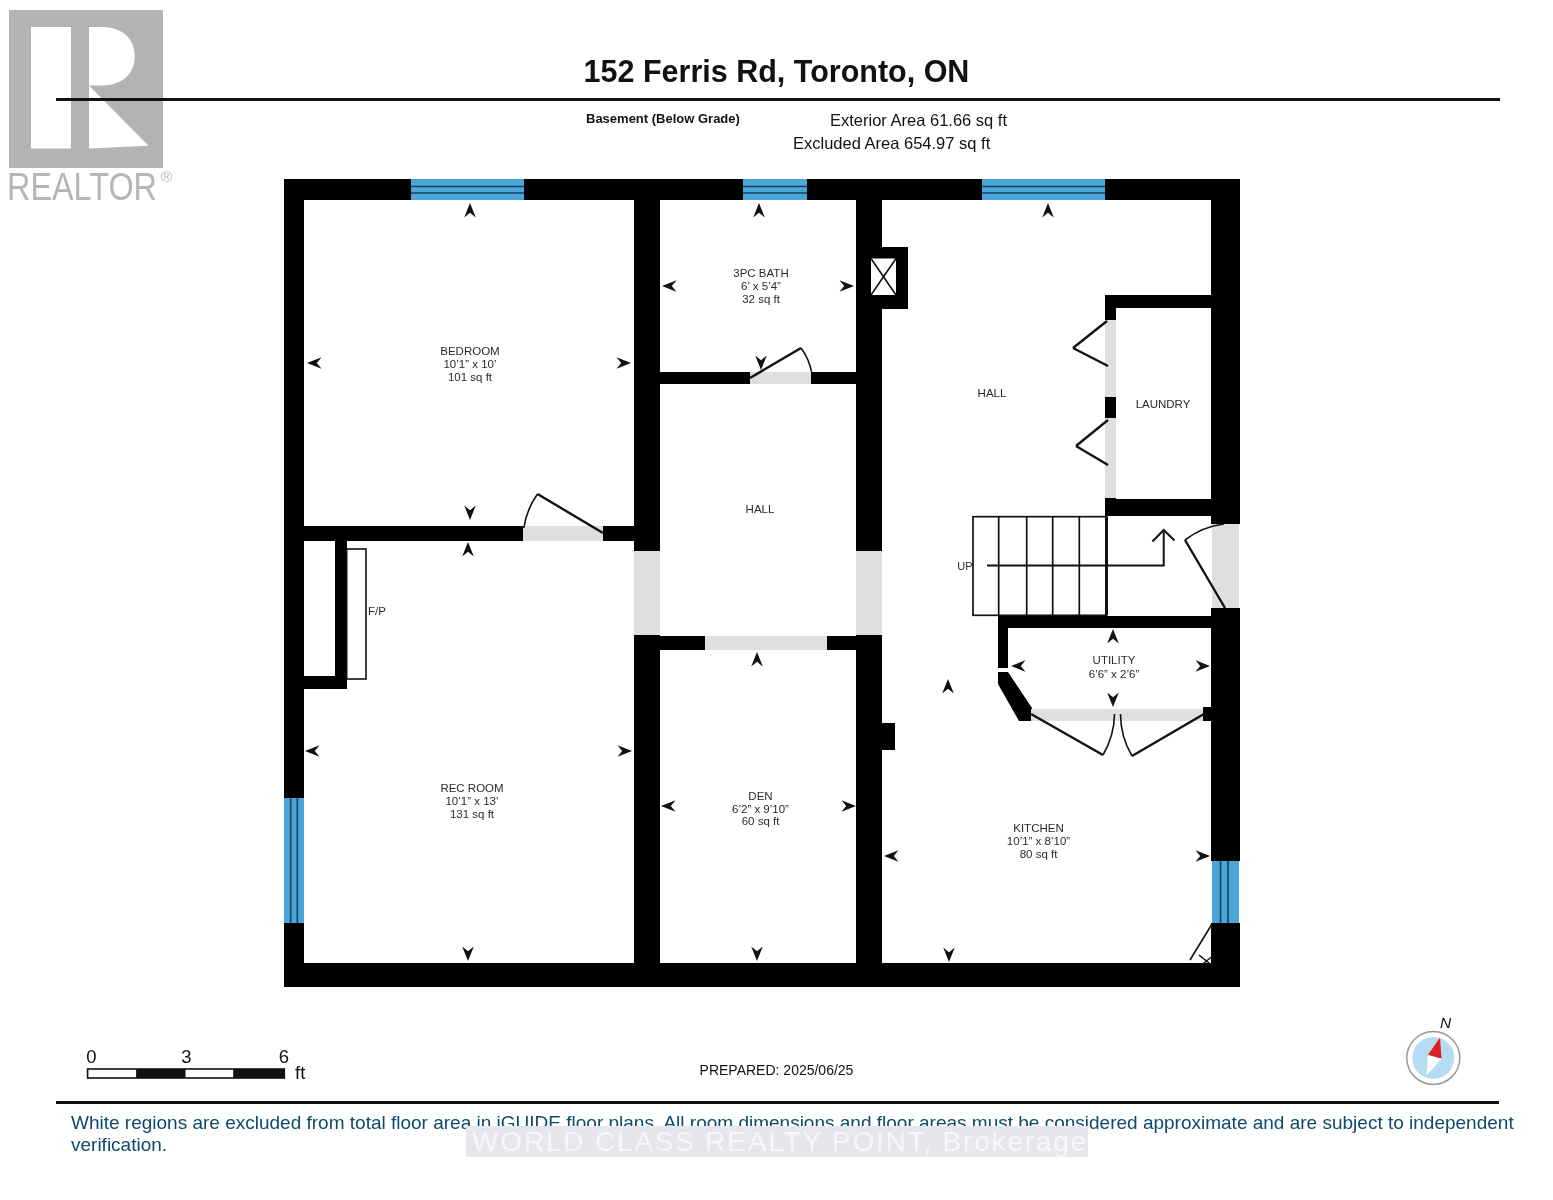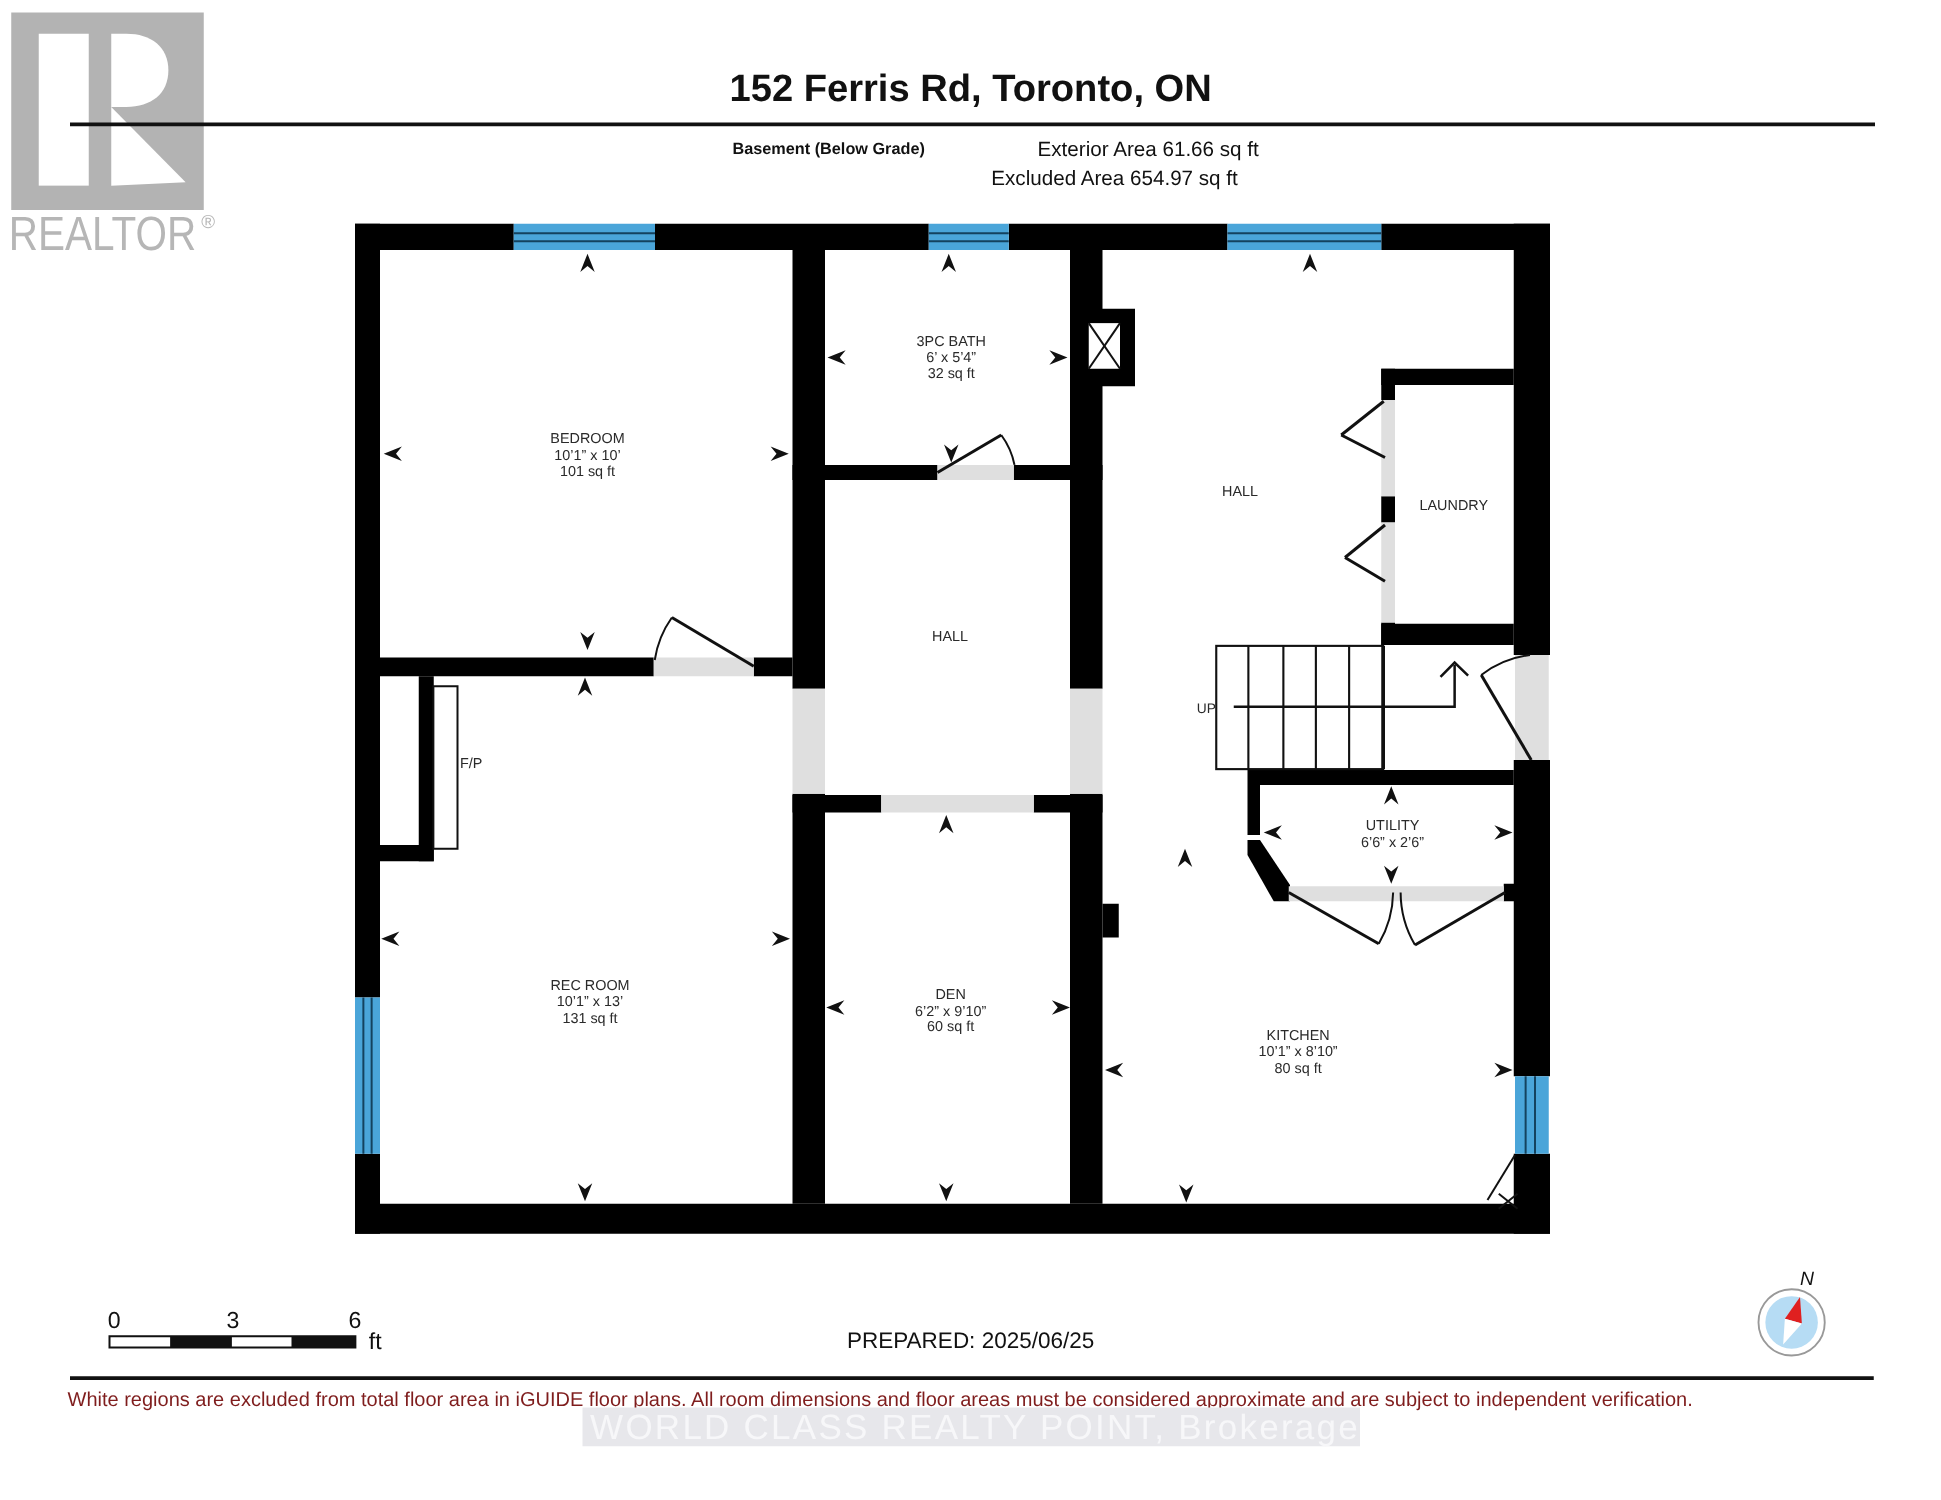--- a/index.html
+++ b/index.html
@@ -10,22 +10,22 @@
 </head>
 <body>
 
 <div class="abs" style="left:0;top:54px;width:1553px;text-align:center;font-size:30.5px;font-weight:bold;color:#111;">152 Ferris Rd, Toronto, ON</div>
 <div class="abs" style="left:56px;top:98px;width:1444px;height:2.5px;background:#111;z-index:30;"></div>
 <div class="abs" style="left:586px;top:111px;font-size:13px;font-weight:bold;color:#111;">Basement (Below Grade)</div>
 <div class="abs" style="left:830px;top:111px;font-size:16.5px;color:#111;">Exterior Area 61.66 sq ft</div>
 <div class="abs" style="left:793px;top:134px;font-size:16.5px;color:#111;">Excluded Area 654.97 sq ft</div>
 
 <div class="abs" style="left:56px;top:1100.5px;width:1443px;height:3.4px;background:#111;"></div>
-<div class="abs" style="left:54px;top:1112px;font-size:16px;color:#7f1d1d;">White regions are excluded from total floor area in iGUIDE floor plans. All room dimensions and floor areas must be considered approximate and are subject to independent verification.</div>
-<div class="abs" style="left:0;top:1061.5px;width:1553px;text-align:center;font-size:18px;color:#111;">PREPARED: 2025/06/25</div>
+<div class="abs" style="left:71px;top:1112px;font-size:19px;color:#0c4a6e;">White regions are excluded from total floor area in iGUIDE floor plans. All room dimensions and floor areas must be considered approximate and are subject to independent verification.</div>
+<div class="abs" style="left:0;top:1061.5px;width:1553px;text-align:center;font-size:14px;color:#111;">PREPARED: 2025/06/25</div>
 <div class="abs" style="left:466px;top:1126px;width:622px;height:31px;line-height:31px;background:#e7e7eb;color:#f7f7f9;font-size:28px;letter-spacing:1.8px;text-align:right;white-space:nowrap;">WORLD CLASS REALTY POINT, Brokerage</div>
 <svg class="abs" style="left:0;top:0;" width="1553" height="1200" viewBox="0 0 1553 1200">
 <defs>
 <g id="arr">
         <polygon points="0,0 -5.8,14.5 0,9.8 5.8,14.5" fill="#111"></polygon>
       </g>
 </defs>
 
 <g>
 <rect x="9" y="10" width="154" height="158" fill="#b3b3b3"></rect>

